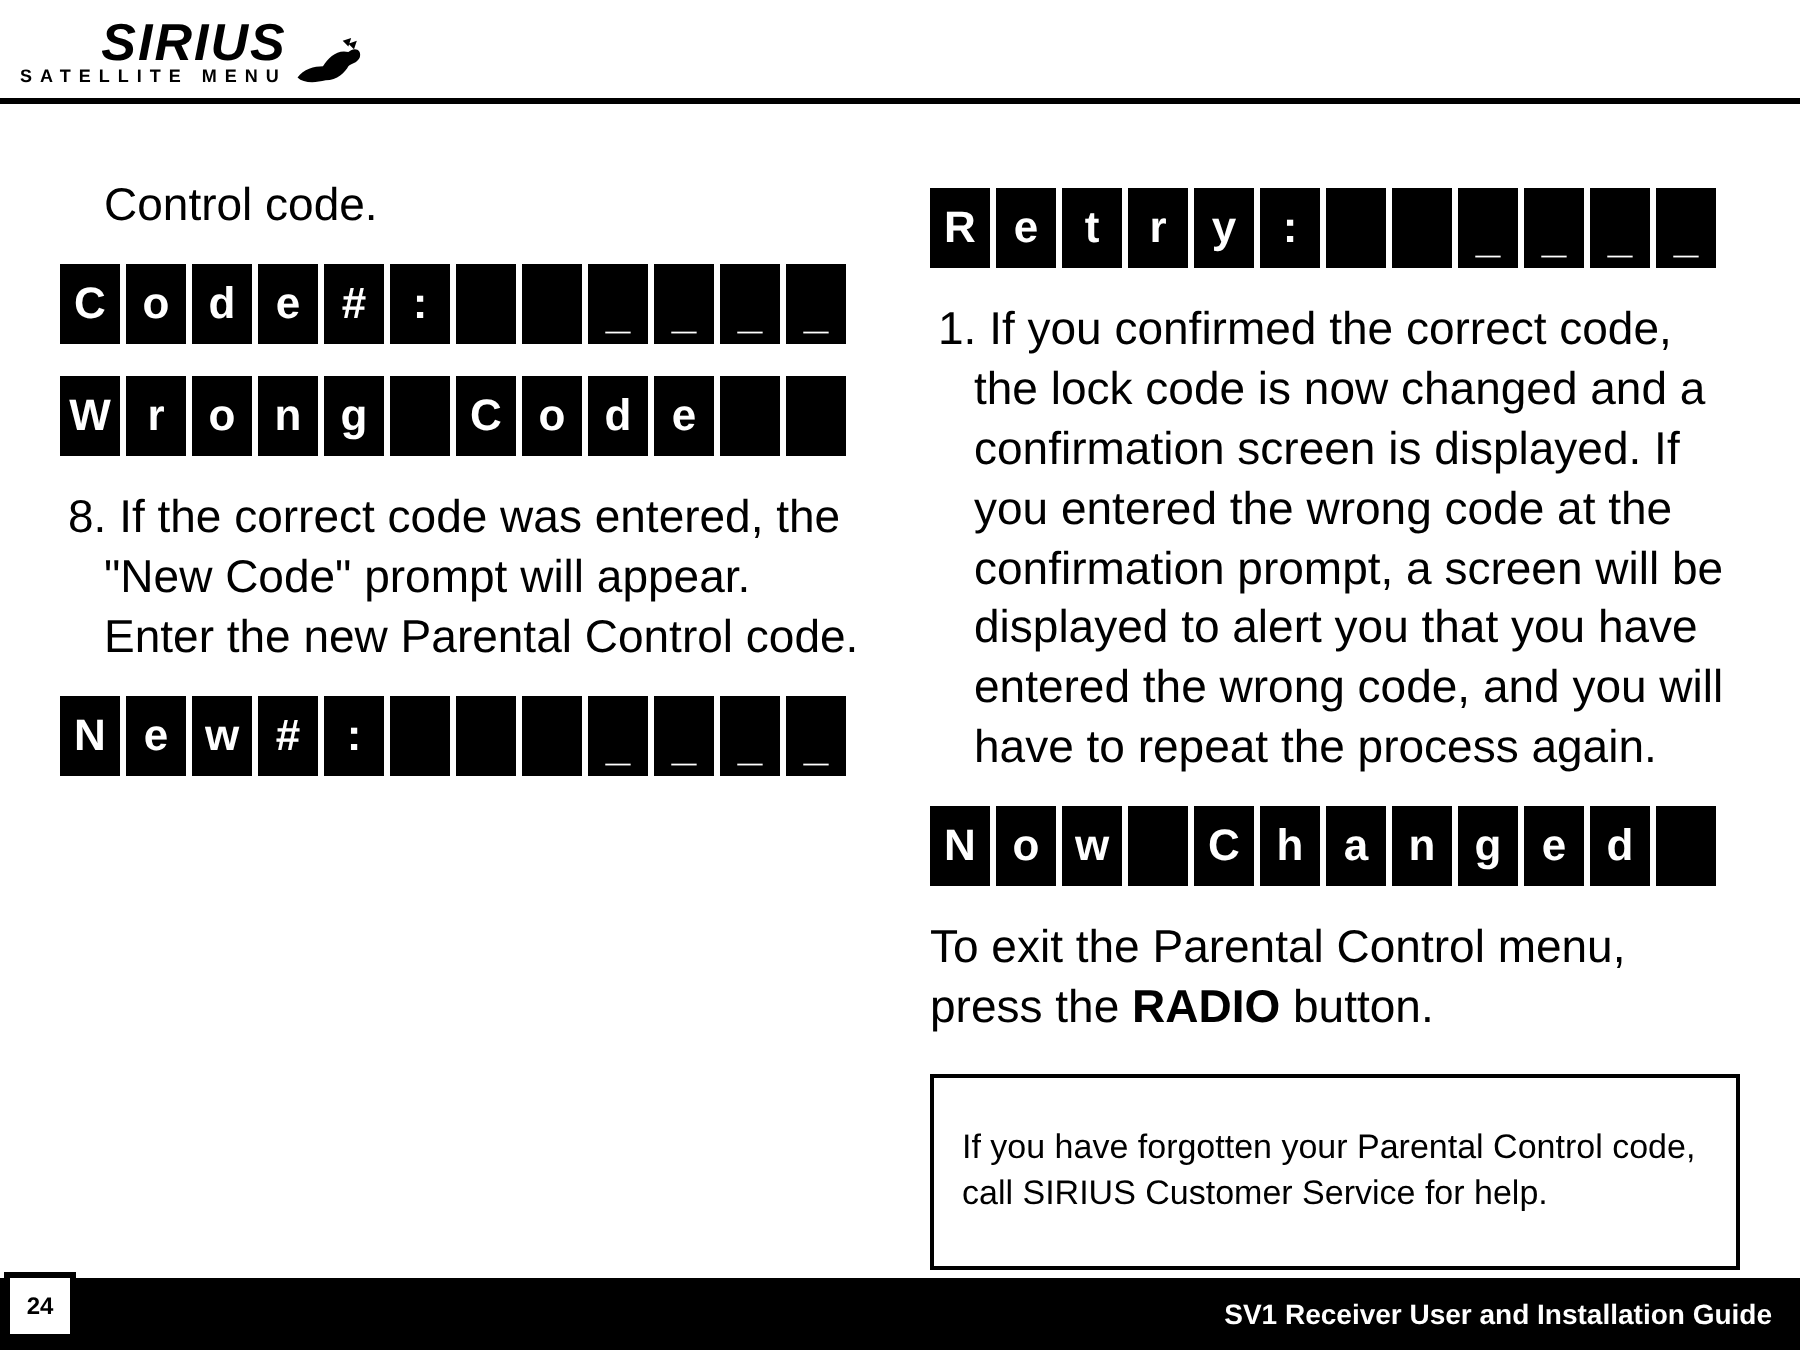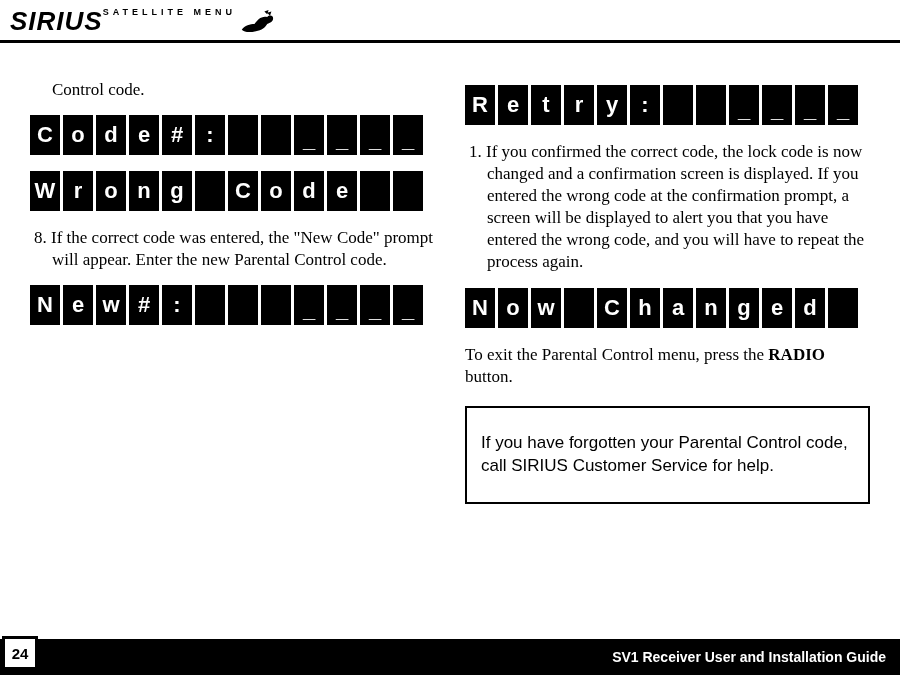--- a/index.html
+++ b/index.html
@@ -13,21 +13,21 @@
     overflow: hidden;
   }
   .logo-row {
     padding: 8px 10px 6px 10px;
   }
   .logo {
     display: flex;
     align-items: flex-end;
     gap: 4px;
   }
-  .logo-text-wrap { display: flex; line-height: 1; text-align: right; }
+  .logo-text-wrap { display: flex; flex-direction: column; line-height: 1; text-align: right; }
   .logo-main {
     font-weight: 900;
     font-size: 26px;
     letter-spacing: 1px;
     font-style: italic;
     font-family: Arial Black, Arial, sans-serif;
   }
   .logo-sub {
     font-size: 9px;
     letter-spacing: 4px;
@@ -40,24 +40,23 @@
   .content {
     display: flex;
     gap: 30px;
     padding: 36px 30px 0 30px;
   }
   .col {
     flex: 1 1 0;
     min-width: 0;
   }
   .para {
-    font-size: 17px;
+    font-size: 23px;
     line-height: 1.3;
     margin-bottom: 14px;
-    font-family: Liberation Serif, serif;
   }
   .para.indent { padding-left: 22px; text-indent: -18px; }
   .para.cont { padding-left: 22px; text-indent: 0; }
   .lcd {
     display: flex;
     gap: 3px;
     margin: 6px 0 16px 0;
   }
   .cell {
     width: 30px;
@@ -101,21 +100,21 @@
     position: absolute;
     left: 2px;
     bottom: 5px;
     width: 36px;
     height: 34px;
     background: #fff;
     border: 3px solid #000;
     display: flex;
     align-items: center;
     justify-content: center;
-    font-size: 15px;
+    font-size: 12px;
     font-weight: 900;
   }
 </style>
 </head>
 <body>
 
 <div class="logo-row">
   <div class="logo">
     <div class="logo-text-wrap">
       <span class="logo-main">SIRIUS</span>

